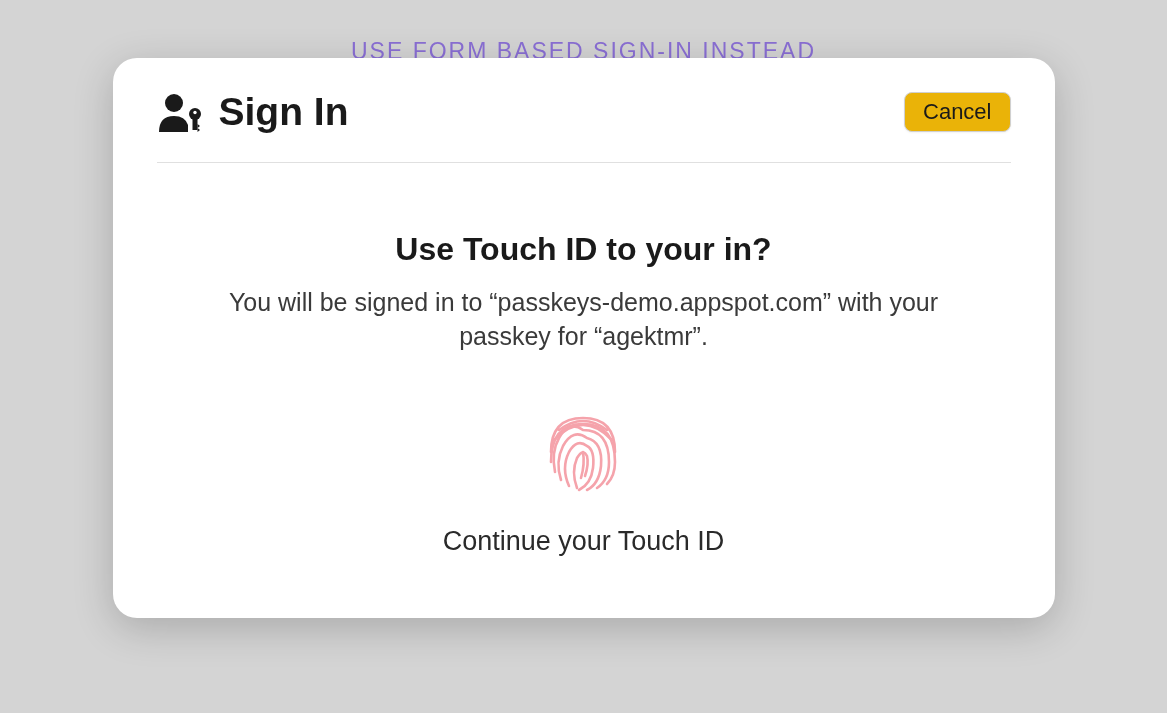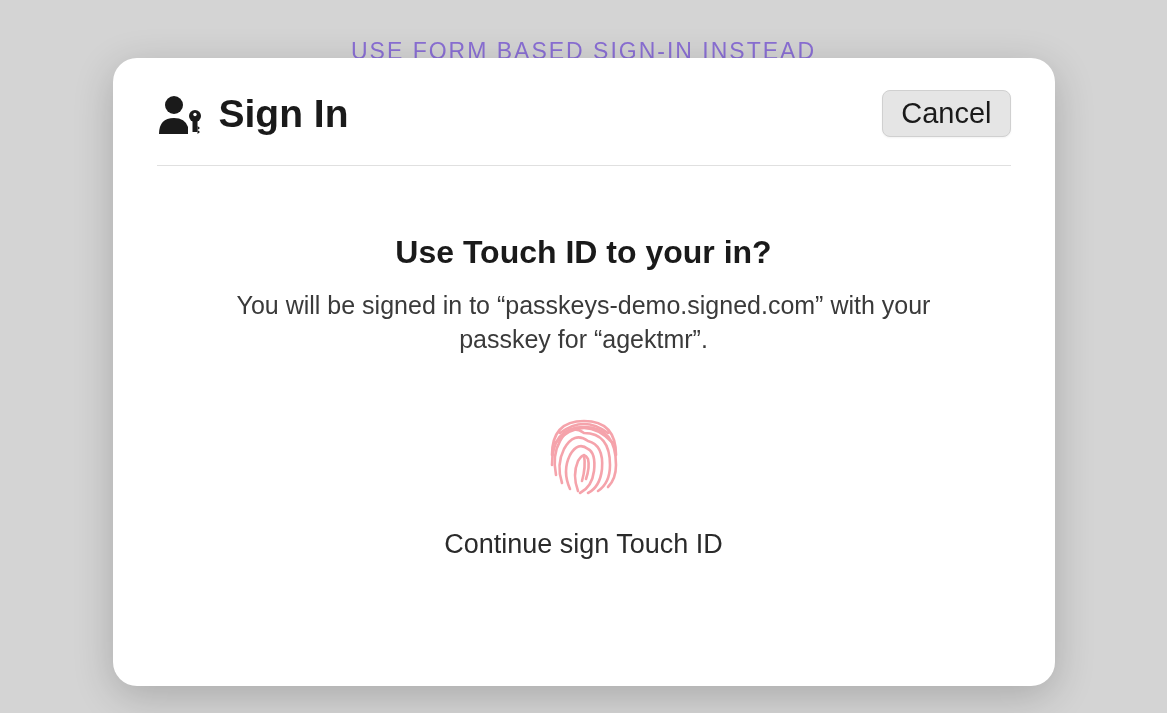--- a/index.html
+++ b/index.html
@@ -29,21 +29,21 @@
       text-decoration: underline;
       text-underline-offset: 4px;
     }
     
     .dialog {
       position: absolute;
       top: 58px;
       left: 50%;
       transform: translateX(-50%);
       width: 942px;
-      height: 628px;
+      height: 560px;
       background: #ffffff;
       border-radius: 24px;
       box-shadow: 0 10px 40px rgba(0,0,0,0.2);
       padding: 32px 44px;
     }
     
     .dialog-header {
       display: flex;
       justify-content: space-between;
       align-items: center;
@@ -63,25 +63,25 @@
       flex-shrink: 0;
     }
     
     .dialog-title {
       font-size: 39px;
       font-weight: 700;
       color: #1a1a1a;
     }
     
     .cancel-button {
-      background: #e5e5e5;
+      background: #eab308;
       border: 1px solid #d0d0d0;
       border-radius: 8px;
       padding: 6px 18px;
-      font-size: 29px;
+      font-size: 22px;
       color: #1a1a1a;
       cursor: pointer;
       box-shadow: 0 1px 2px rgba(0,0,0,0.05);
     }
     
     .dialog-body {
       display: flex;
       flex-direction: column;
       align-items: center;
       padding-top: 68px;
@@ -140,34 +140,34 @@
           <path d="M 40.5 36 L 43 38 L 40.5 40 Z" fill="#1a1a1a"></path>
         </svg>
       </span>
       <h1 class="dialog-title">Sign In</h1>
     </div>
     <button class="cancel-button">Cancel</button>
   </div>
 
   <div class="dialog-body">
     <h2 class="prompt-title">Use Touch ID to your in?</h2>
-    <p class="prompt-description">You will be signed in to “passkeys-demo.signed.com” with your passkey for “agektmr”.</p>
+    <p class="prompt-description">You will be signed in to “passkeys-demo.appspot.com” with your passkey for “agektmr”.</p>
 
     <div class="fingerprint-section">
       <span class="fingerprint-icon">
         <svg viewBox="0 0 92 92" xmlns="http://www.w3.org/2000/svg">
           <g fill="none" stroke="#f5a3ab" stroke-width="2.6" stroke-linecap="round">
             <path d="M 22 24 Q 46 6 70 24"></path>
             <path d="M 17 34 Q 46 4 75 34"></path>
             <path d="M 14 46 Q 14 12 46 12 Q 78 12 78 46"></path>
             <path d="M 14 56 Q 14 18 46 18 Q 78 18 78 56 Q 78 70 70 78"></path>
             <path d="M 18 66 Q 14 46 22 32 Q 32 14 46 24 Q 72 24 72 56 Q 72 74 60 82"></path>
             <path d="M 24 74 Q 18 56 26 40 Q 36 22 50 32 Q 66 36 64 60 Q 62 78 50 84"></path>
             <path d="M 32 80 Q 24 62 32 46 Q 40 32 50 40 Q 58 44 56 62 Q 54 78 42 84"></path>
             <path d="M 40 82 Q 34 66 40 52 Q 46 42 50 50 Q 52 58 48 70"></path>
             <path d="M 46 46 Q 48 58 44 72"></path>
           </g>
         </svg>
       </span>
-      <span class="continue-label">Continue sign Touch ID</span>
+      <span class="continue-label">Continue your Touch ID</span>
     </div>
   </div>
 </div>
 
 </body></html>

